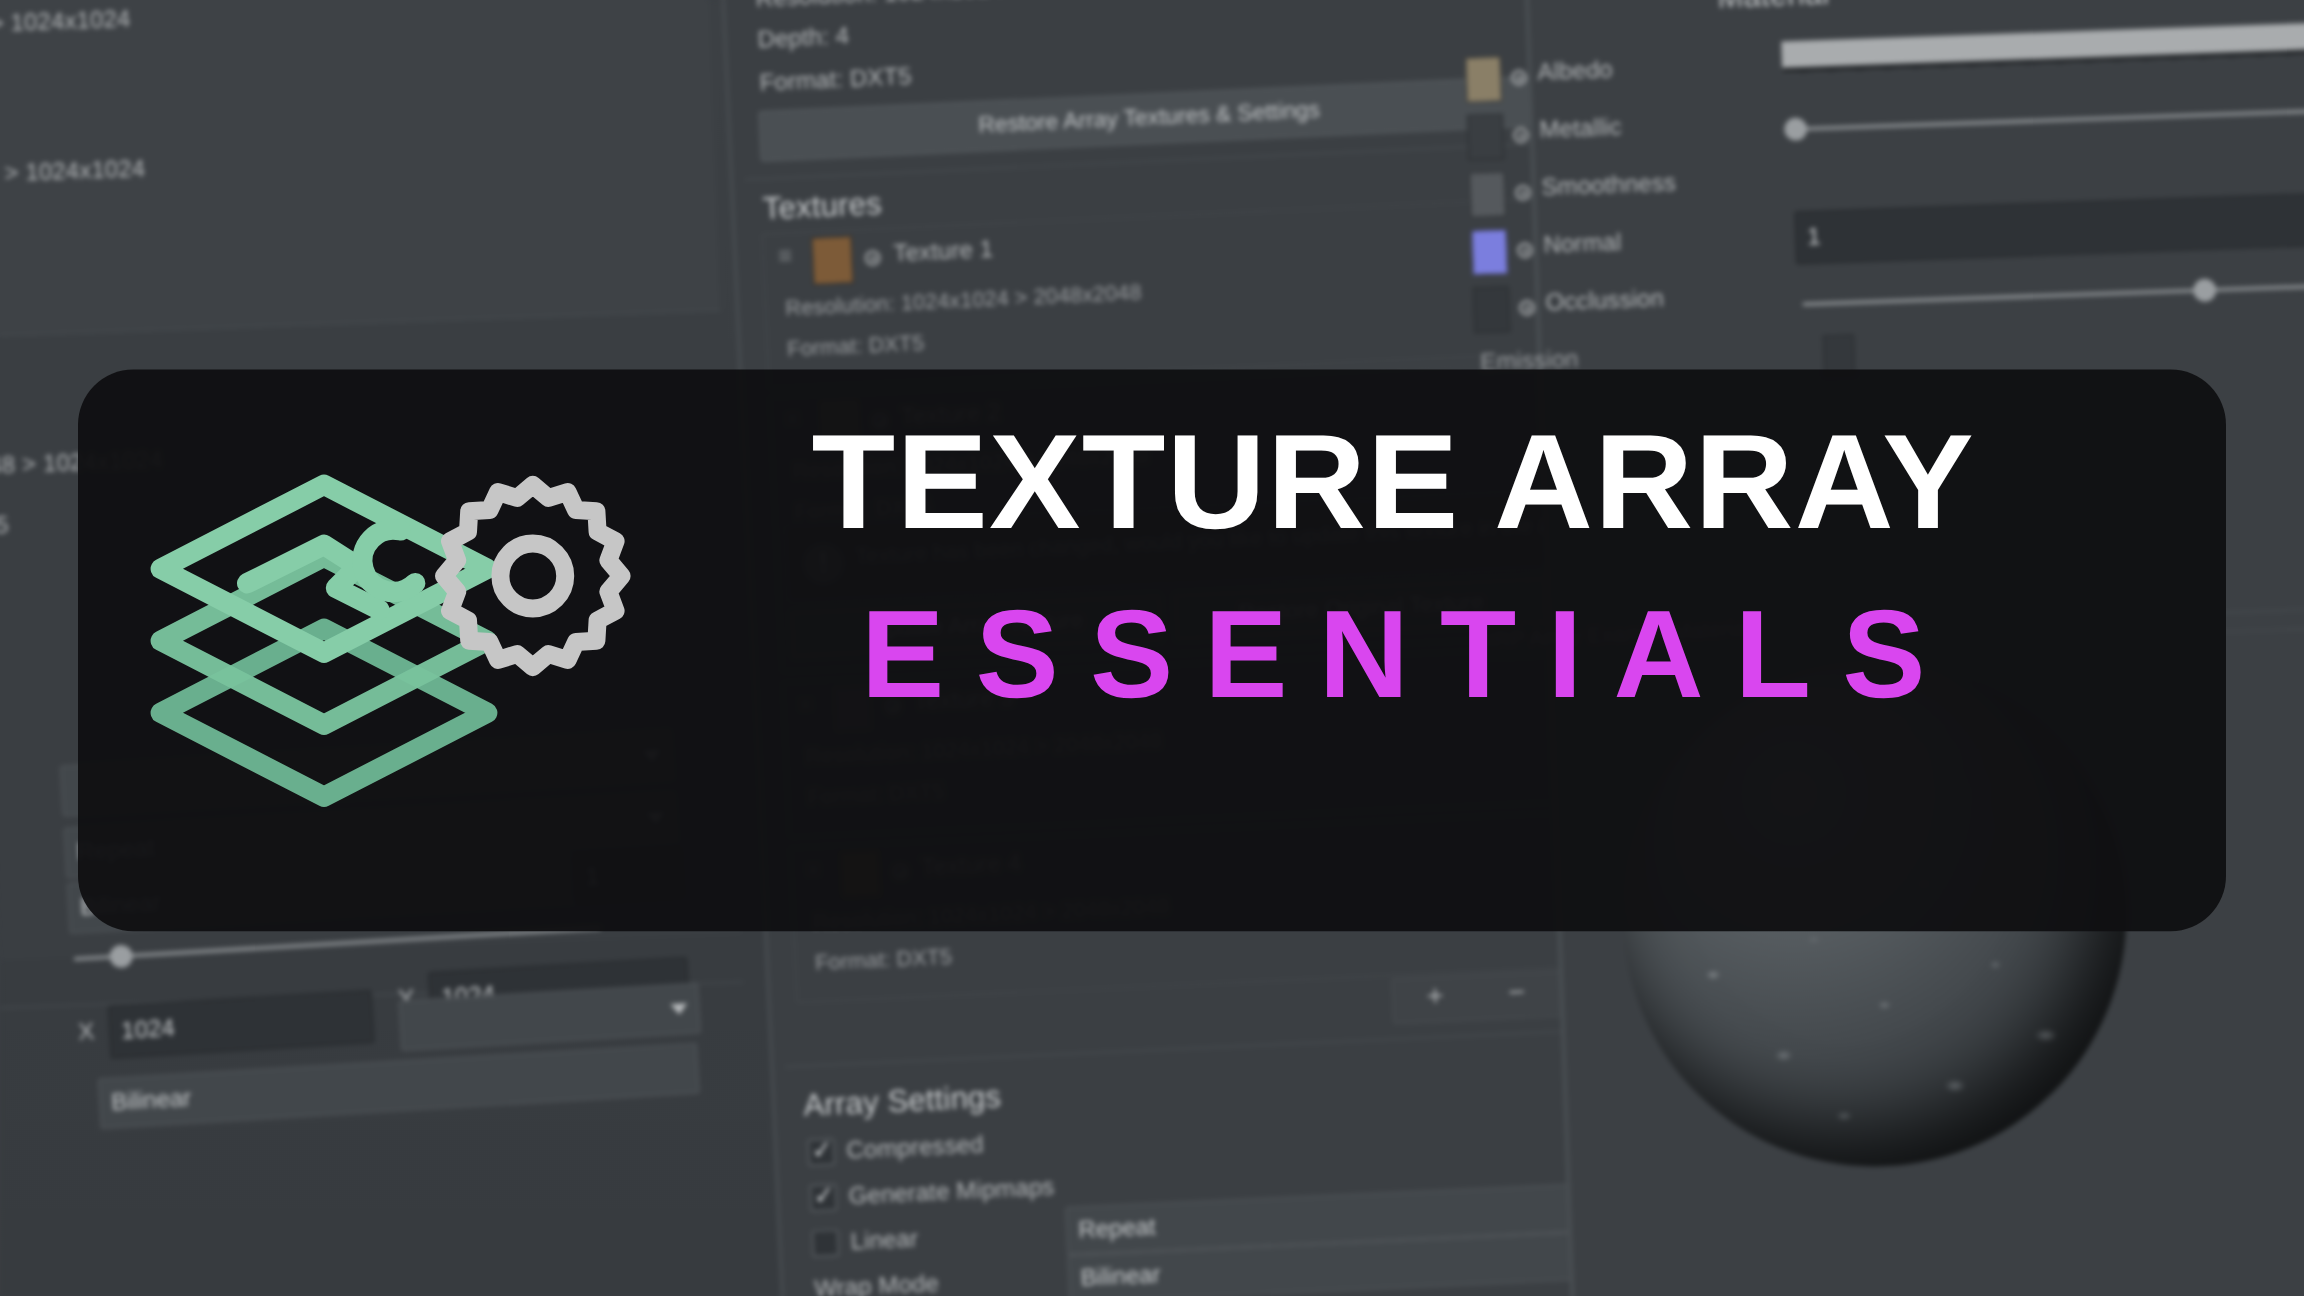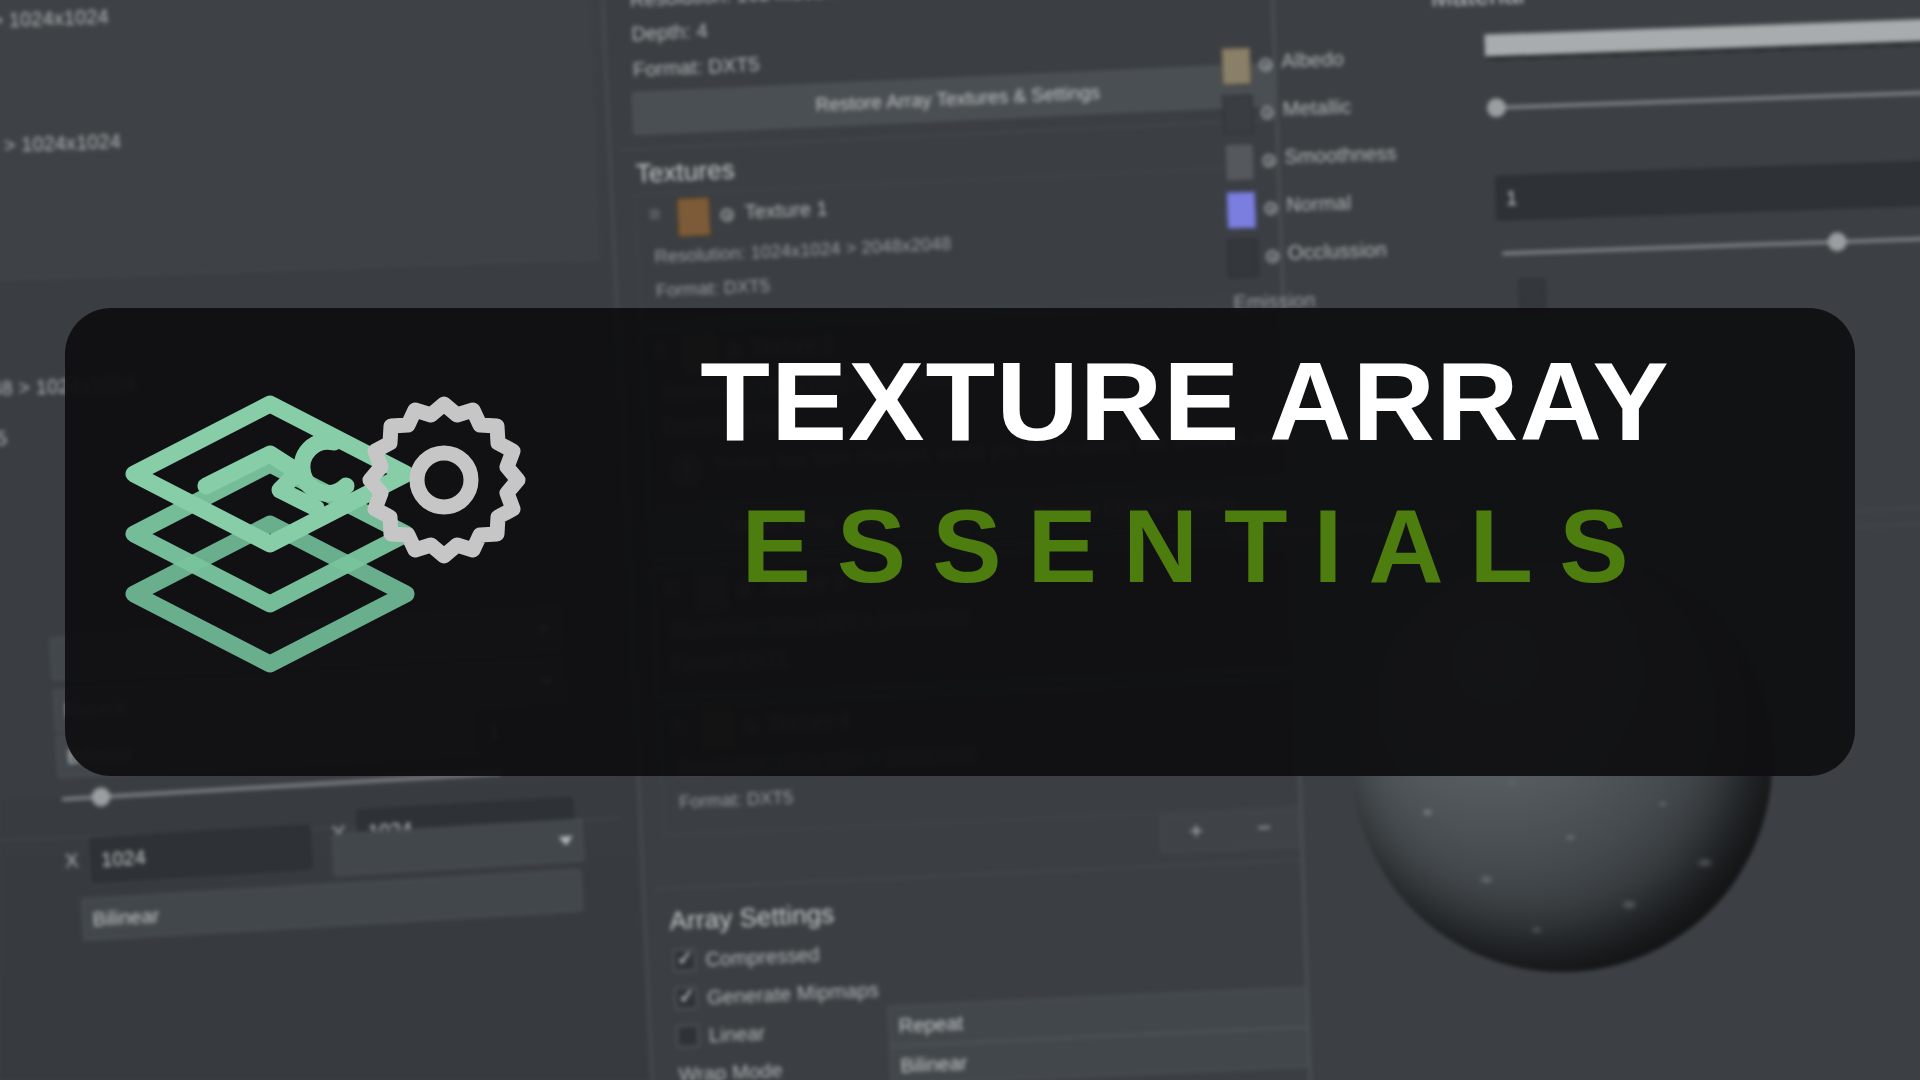--- a/index.html
+++ b/index.html
@@ -149,40 +149,40 @@
     background: rgba(16,16,18,0.955);
     border-radius: 46px;
   }
   #logo {
     position: absolute;
     left: 55px; top: 18px;
     width: 420px; height: 420px;
   }
   #titleblock {
     position: absolute;
-    left: 470px; top: 16px;
+    left: 446px; top: 16px;
     width: 1300px; height: 440px;
   }
   #line1 {
     position: absolute;
     left: 0; top: 22px;
     width: 100%;
     color: #ffffff;
     font-size: 112px;
     font-weight: 700;
     letter-spacing: 1px;
     text-align: center;
     line-height: 1.0;
     transform: scaleX(1.02);
   }
   #line2 {
     position: absolute;
     left: 0; top: 170px;
     width: 100%;
-    color: #4d7c0f;
+    color: #d946ef;
     font-size: 104px;
     font-weight: 700;
     letter-spacing: 26px;
     text-indent: 26px;
     text-align: center;
     line-height: 1.0;
   }
   .divider { position: absolute; background: #4b5054; }
 </style>
 </head>

